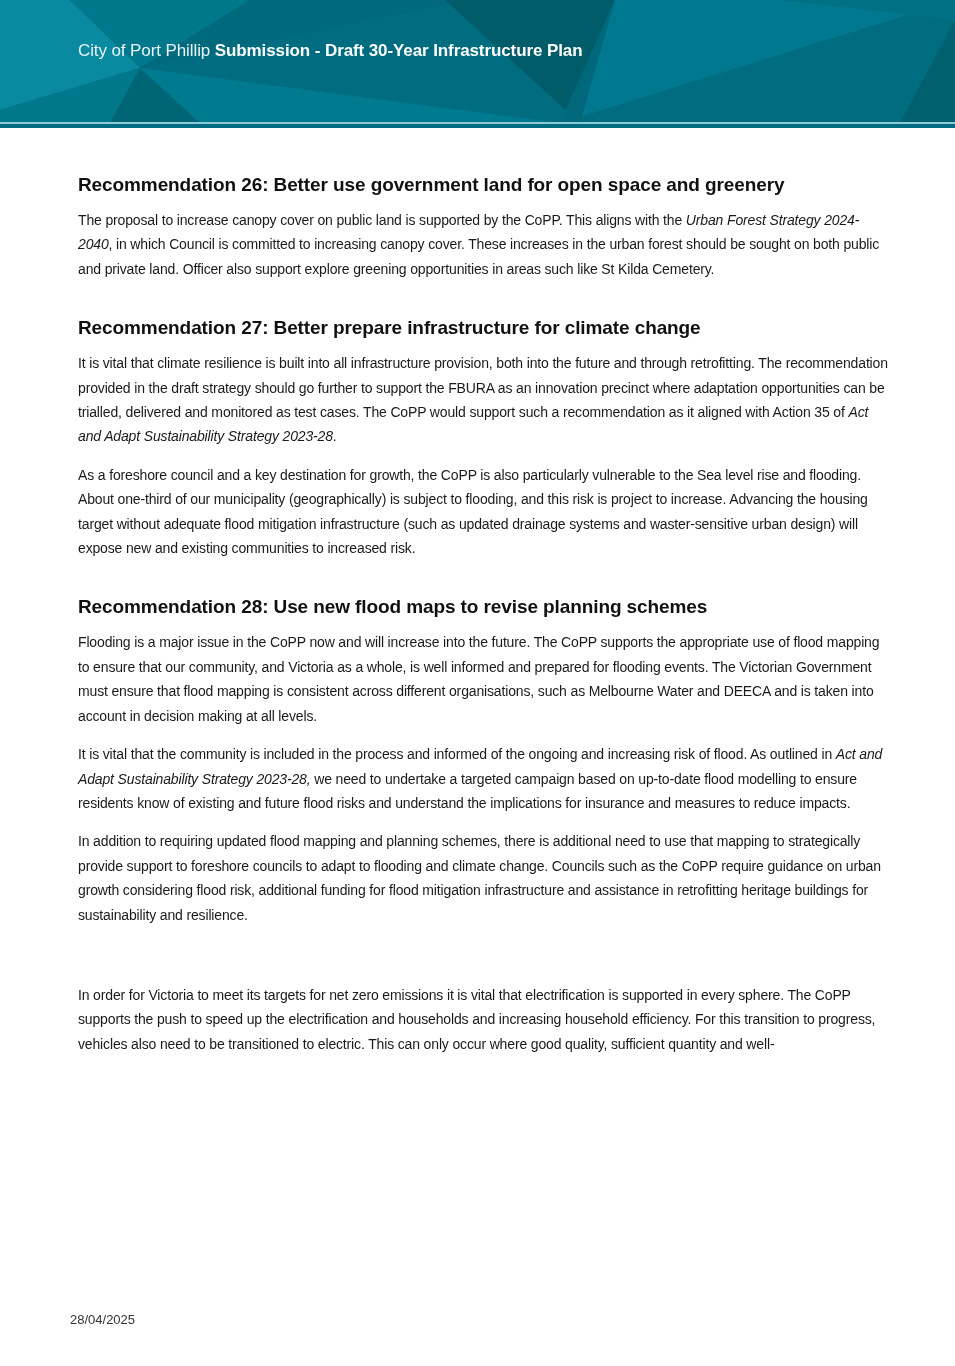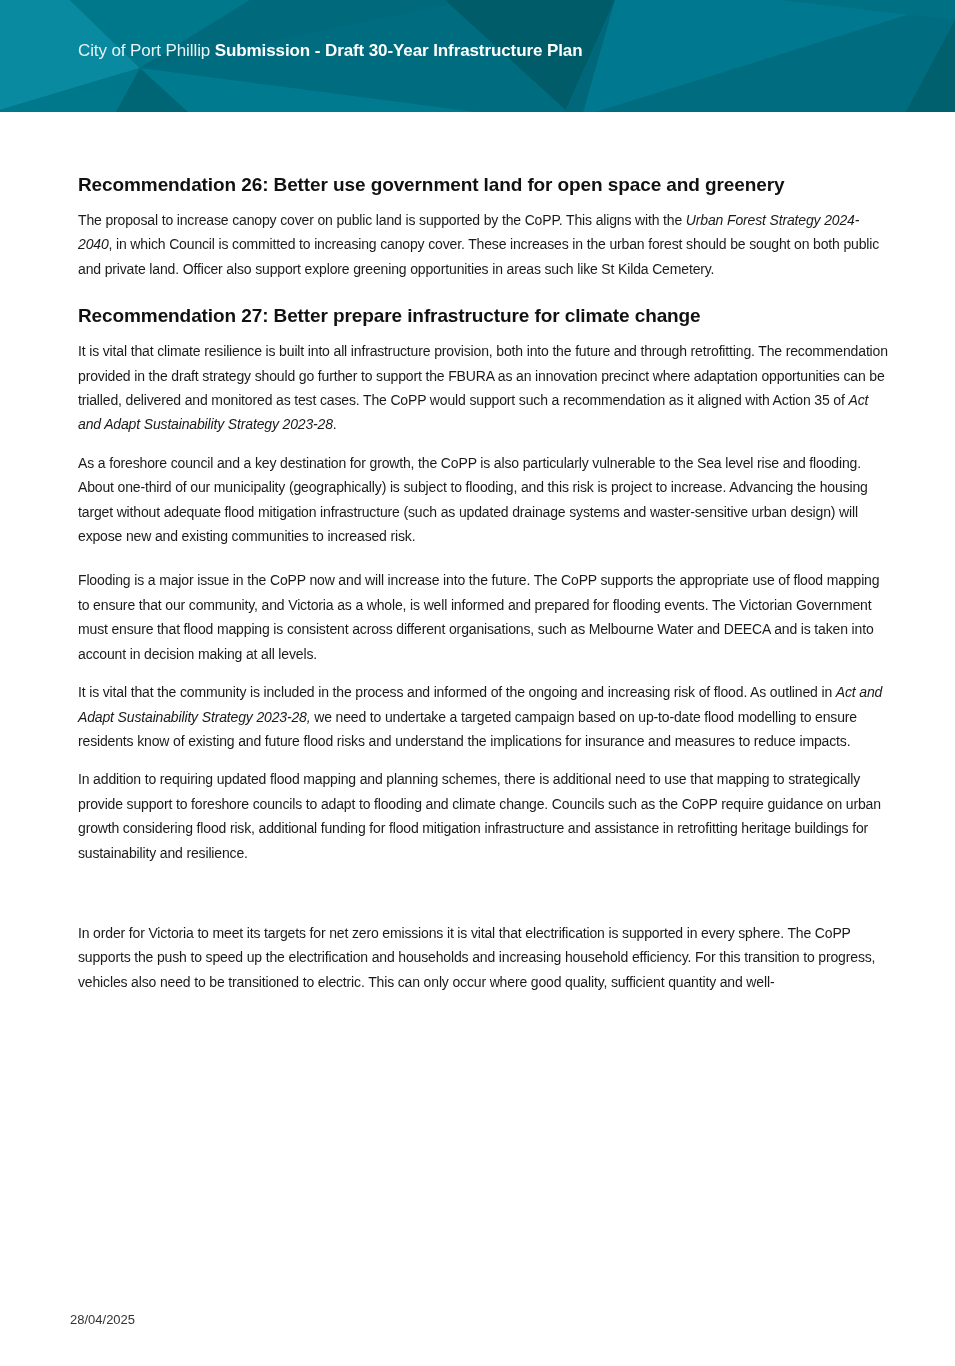--- a/index.html
+++ b/index.html
@@ -1,21 +1,21 @@
 <!DOCTYPE html>
 <html><head>
 <meta charset="utf-8">
 <style>
   html, body { margin: 0; padding: 0; }
   body {
     width: 955px; height: 1366px; background: #ffffff; position: relative; overflow: hidden;
     font-family: "Liberation Sans", sans-serif; color: #1a1a1a;
   }
   .banner {
-    position: absolute; left: 0; top: 0; width: 955px; height: 112px; overflow: hidden;
+    position: absolute; left: 0; top: 0; width: 955px; height: 128px; overflow: hidden;
     background: #006c80;
   }
   .banner svg.facets { position: absolute; left: 0; top: 0; }
   .banner-strip {
     position: absolute; left: 0; top: 122px; width: 955px; height: 2px; background: #8ccbd6;
   }
   .banner-title {
     position: absolute; left: 78px; top: 41px; font-size: 17px; color: #e8f4f6;
     white-space: nowrap; letter-spacing: -0.1px;
   }
@@ -32,21 +32,21 @@
   }
   .content { position: absolute; left: 78px; top: 170px; width: 810px; }
   h2 {
     font-size: 19px; font-weight: bold; margin: 0 0 9px 0; line-height: 29px; letter-spacing: -0.1px;
     color: #111;
   }
   p {
     font-size: 14px; line-height: 24.4px; margin: 0 0 14px 0; color: #1a1a1a; letter-spacing: -0.15px;
   }
   .sec { margin-bottom: 0; }
-  .sec + .sec { margin-top: 20px; }
+  .sec + .sec { margin-top: 32px; }
   .sec.gap-large { margin-top: 56px; }
   .footer-date {
     position: absolute; left: 70px; top: 1312px; font-size: 13px; color: #333;
   }
 </style>
 </head>
 <body>
 
 <header class="banner">
   <svg class="facets" width="955" height="123" viewBox="0 0 955 123">
@@ -77,20 +77,21 @@
     <p><span>The proposal to increase canopy cover on public land is supported by the CoPP. This aligns with the </span><em>Urban Forest Strategy 2024-2040</em><span>, in which Council is committed to increasing canopy cover. These increases in the urban forest should be sought on both public and private land.  Officer also support explore greening opportunities  in areas such like St Kilda Cemetery.</span></p>
   </section>
 
   <section class="sec">
     <h2>Recommendation 27: Better prepare infrastructure for climate change</h2>
     <p><span>It is vital that climate resilience is built into all infrastructure provision, both into the future and through retrofitting. The recommendation provided in the draft strategy should go further to support the FBURA as an innovation precinct where adaptation opportunities can be trialled, delivered and monitored as test cases. The CoPP would support such a recommendation as it aligned with Action 35 of </span><em>Act and Adapt Sustainability Strategy 2023-28</em><span>.</span></p>
     <p>As a foreshore council and a key destination for growth, the CoPP is also particularly vulnerable to the Sea level rise and flooding. About one-third of our municipality (geographically) is subject to flooding, and this risk is project to increase. Advancing the housing target without adequate  flood mitigation infrastructure (such as updated drainage systems and waster-sensitive urban design) will expose new and existing communities to increased risk.</p>
   </section>
 
   <section class="sec">
+    <h2>Recommendation 28: Use new flood maps to revise planning schemes</h2>
     <p>Flooding is a major issue in the CoPP now and will increase into the future. The CoPP supports the appropriate use of flood mapping to ensure that our community, and Victoria as a whole, is well informed and prepared for flooding events. The Victorian Government must ensure that flood mapping is consistent across different organisations,  such as Melbourne Water and DEECA and is taken into account in decision making at all levels.</p>
     <p><span>It is vital that the community is included in the process and informed of the ongoing and increasing risk of flood. As outlined in </span><em>Act and Adapt Sustainability Strategy 2023-28,</em><span> we need to undertake a targeted campaign based on up-to-date flood modelling to ensure residents know of existing and future flood risks and understand  the implications for insurance and measures to reduce impacts.</span></p>
     <p>In addition to requiring updated flood mapping and planning schemes, there is additional need to use that mapping to strategically provide support to foreshore councils to adapt to flooding and climate change. Councils such as the CoPP require guidance on urban growth considering flood risk, additional funding for flood mitigation infrastructure and assistance in retrofitting heritage buildings for sustainability and resilience.</p>
   </section>
 
   <section class="sec gap-large">
     <p>In order for Victoria to meet its targets for net zero emissions it is vital that electrification is supported in every sphere. The CoPP supports the push to speed up the electrification and households and increasing household efficiency. For this transition to progress, vehicles also need to be transitioned  to electric. This can only occur where good quality, sufficient quantity and well-</p>
   </section>
 
 </main>

